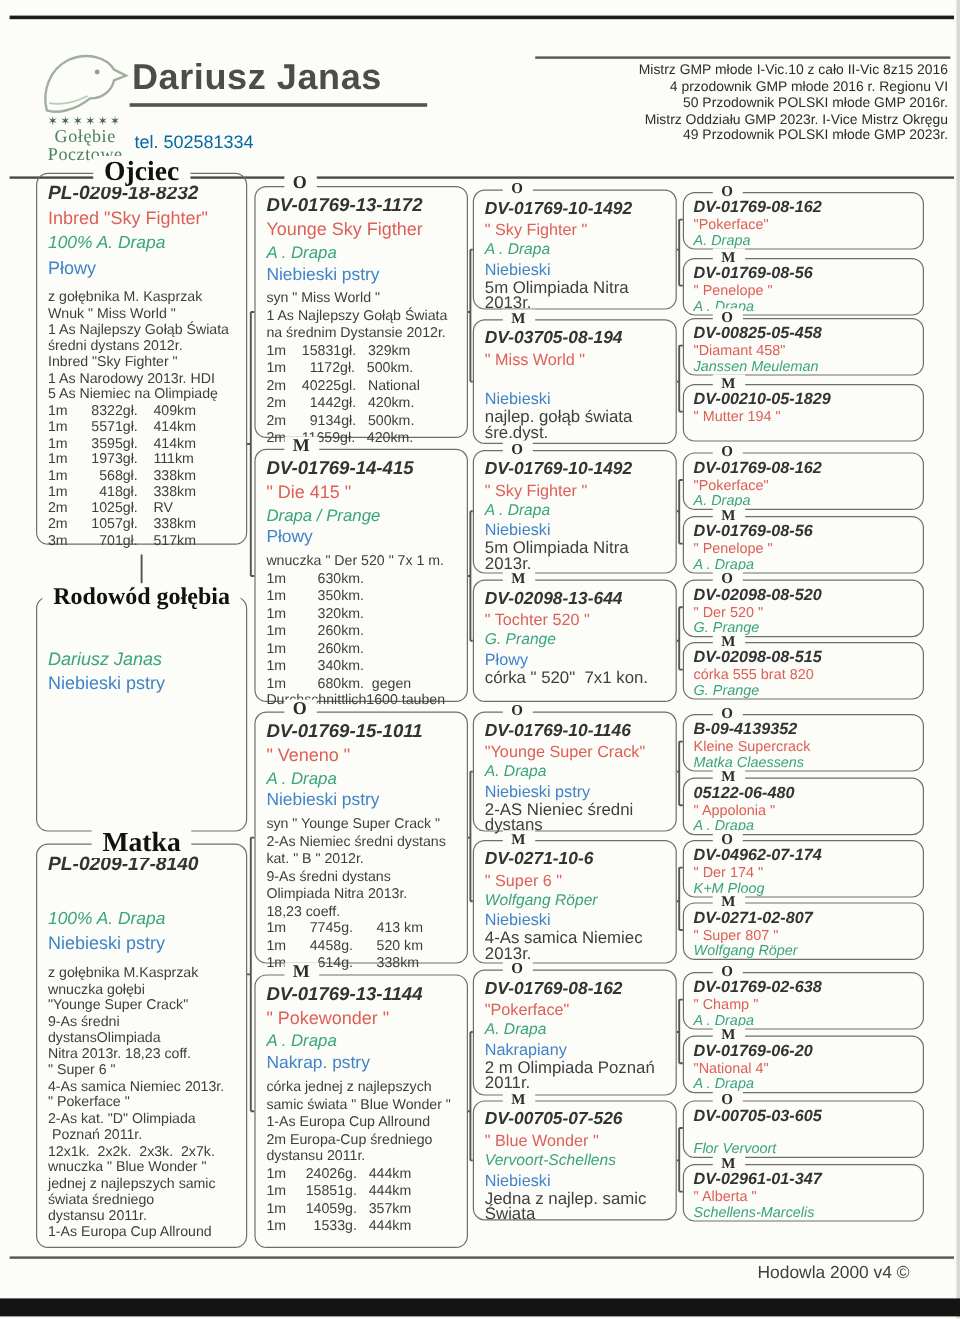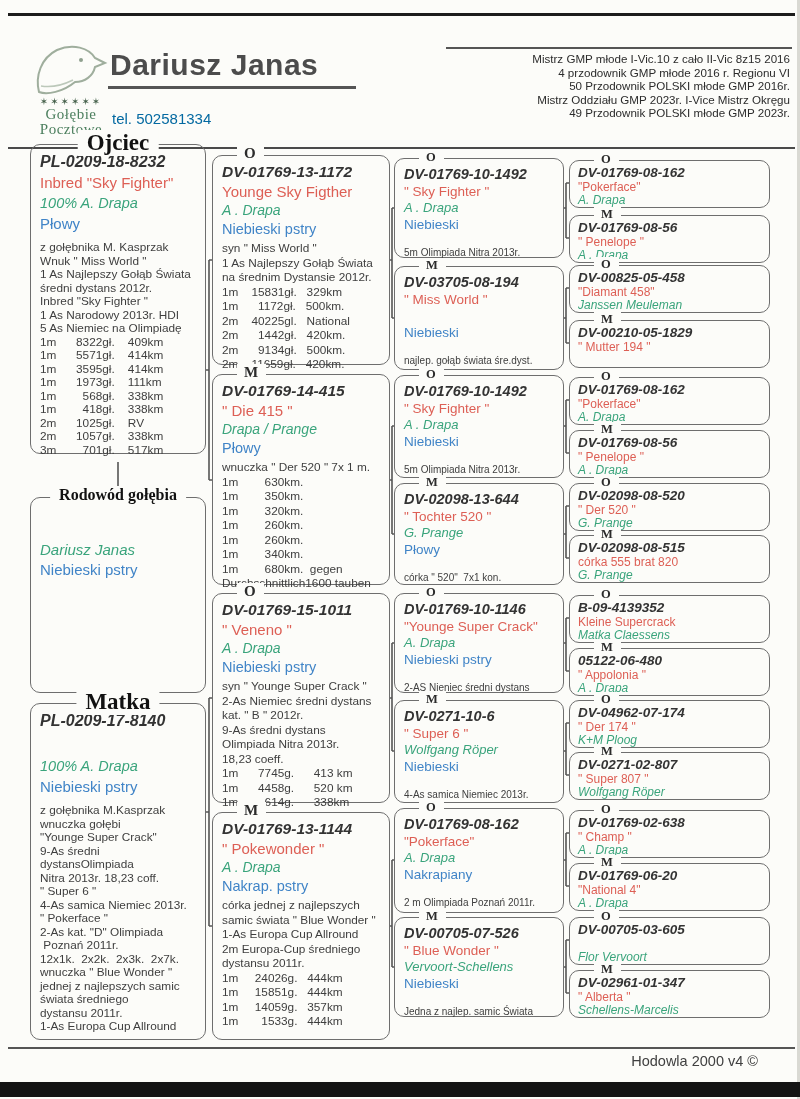--- a/index.html
+++ b/index.html
@@ -24,21 +24,21 @@
   .header-divider{position:absolute;left:8px;right:5px;top:147px;height:1.8px;background:#4a4a4a}
 
   .connectors{position:absolute;left:0;top:0}
 
   .box{position:absolute;border:1.6px solid #6e6e6e;border-radius:10px;padding:6px 9px 4px;background:transparent}
   .box .sex{position:absolute;top:-9px;left:24px;background:#fcfcf9;padding:0 7px;
     font-family:"Liberation Serif",serif;font-weight:bold;font-size:12.5px;color:#2b2b2b;letter-spacing:1px}
   .g2 .sex{font-size:15px;top:-11px}
   .box-title{position:absolute;top:-15px;left:50%;transform:translateX(-50%);background:#fcfcf9;padding:0 9px;
     font-family:"Liberation Serif",serif;font-weight:bold;color:#111;white-space:nowrap;font-size:23px}
-  .bird-box .box-title{font-size:16px;top:-12px}
+  .bird-box .box-title{font-size:20px;top:-12px}
 
   .ring{font-weight:bold;font-style:italic;color:#333}
   .nm{color:#dd5f55}
   .br{color:#3aa47c;font-style:italic}
   .cl{color:#4084c7}
   .notes{color:#3e3e3e;white-space:pre-wrap}
 
   .g1 .ring{font-size:16px;line-height:22px}
   .g1 .nm{font-size:15px;line-height:20px}
   .g1 .br{font-size:14.5px;line-height:20px}
@@ -52,21 +52,21 @@
   .g2 .ring{font-size:15.5px;line-height:20px}
   .g2 .nm{font-size:15px;line-height:19px}
   .g2 .br{font-size:14px;line-height:19px}
   .g2 .cl{font-size:14.5px;line-height:19px}
   .g2 .notes{font-size:11.8px;line-height:14.5px;margin-top:2px}
 
   .g3 .ring{font-size:14.5px;line-height:18px}
   .g3 .nm{font-size:13.5px;line-height:17px;min-height:17px}
   .g3 .br{font-size:13px;line-height:16px;min-height:16px}
   .g3 .cl{font-size:13.5px;line-height:17px}
-  .g3 .notes{font-size:10px;line-height:13px;margin-top:13px}
+  .g3 .notes{font-size:14px;line-height:13px;margin-top:0}
 
   .g4{padding:4px 8px}
   .g4 .ring{font-size:13.5px;line-height:15.5px}
   .g4 .nm{font-size:12px;line-height:13.5px;min-height:13.5px}
   .g4 .br{font-size:12px;line-height:13.5px;min-height:13.5px}
 
   .footer-divider{position:absolute;left:8px;right:5px;top:1047px;height:1.6px;background:#555}
   .footer-credit{position:absolute;right:42px;top:1053px;font-size:14.5px;color:#404040}
 </style>
 </head>

